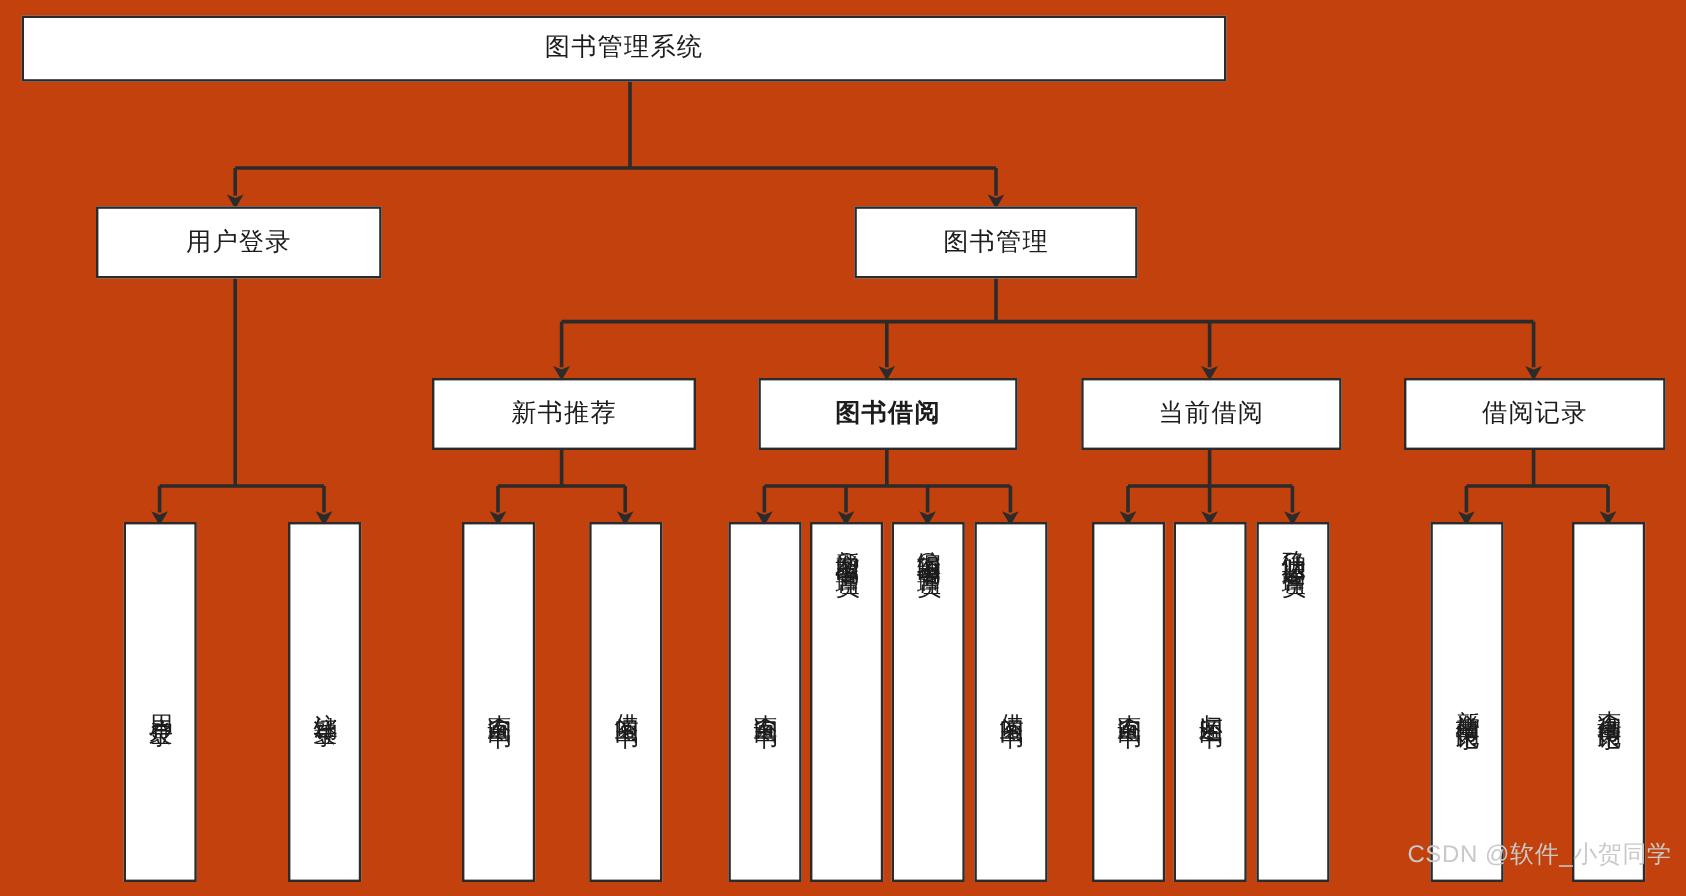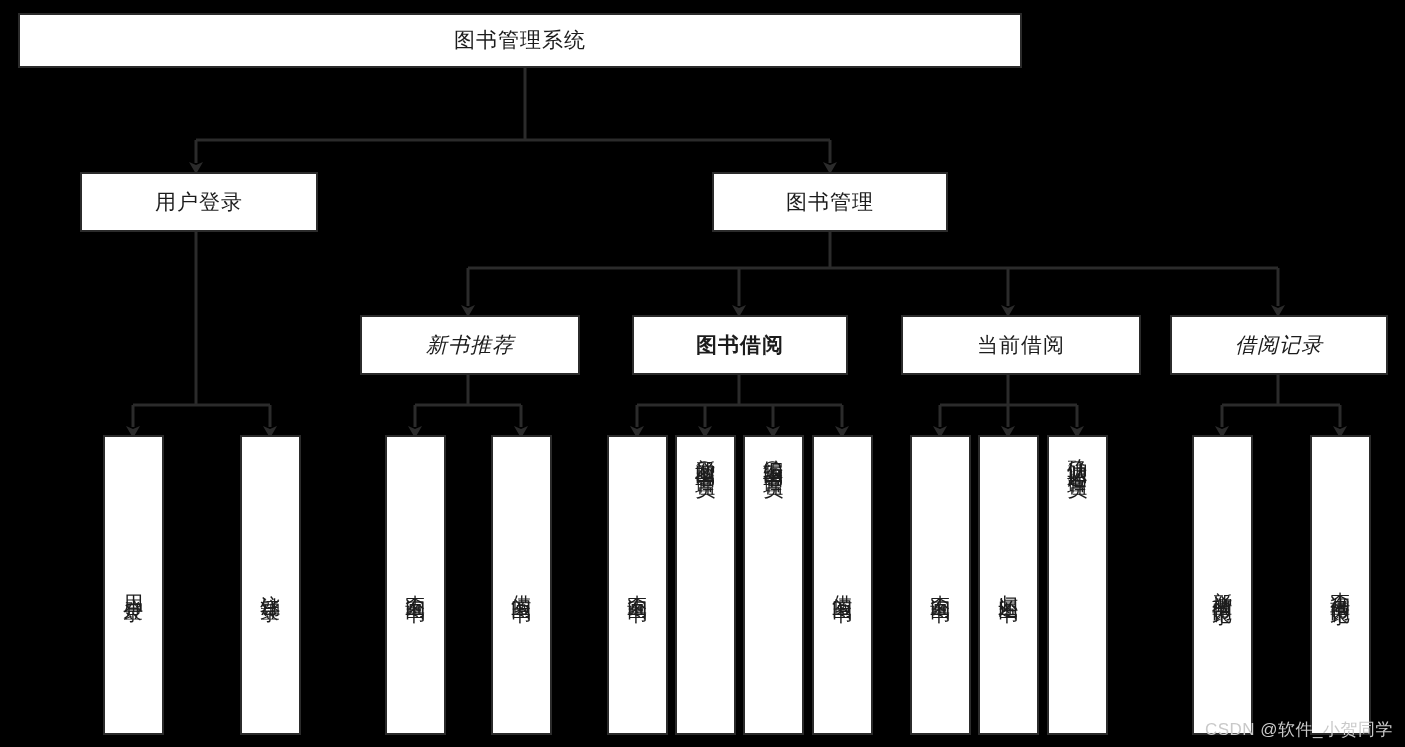--- a/index.html
+++ b/index.html
@@ -9,21 +9,21 @@
     background: #ffffff;
   }
   body {
     font-family: "Liberation Sans", "DejaVu Sans", sans-serif;
     color: #1a1a1a;
   }
   #canvas {
     position: relative;
     width: 1405px;
     height: 747px;
-    background: #000000;
+    background: #c2410c;
     overflow: hidden;
   }
   svg.edges {
     position: absolute;
     left: 0;
     top: 0;
     width: 1405px;
     height: 747px;
     pointer-events: none;
   }
@@ -59,22 +59,22 @@
     white-space: nowrap;
     color: #1c1c1c;
   }
   .node.vert.centered {
     align-items: center;
     padding-top: 0;
   }
   .watermark {
     position: absolute;
     right: 12px;
-    bottom: 6px;
-    font-size: 17px;
+    bottom: 22px;
+    font-size: 20px;
     color: #c9c9c9;
     letter-spacing: 0.5px;
     z-index: 5;
     white-space: nowrap;
   }
 </style>
 </head>
 <body>
 
 <div id="canvas">
@@ -137,33 +137,33 @@
   </div>
 
   <div class="node" style="left:80px; top:172px; width:238px; height:60px;">
     <span class="label">用户登录</span>
   </div>
 
   <div class="node" style="left:712px; top:172px; width:236px; height:60px;text-align:right;">
     <span class="label">图书管理</span>
   </div>
 
-  <div class="node" style="left:360px; top:315px; width:220px; height:60px;font-style:italic;">
+  <div class="node" style="left:360px; top:315px; width:220px; height:60px;">
     <span class="label">新书推荐</span>
   </div>
 
   <div class="node" style="left:632px; top:315px; width:216px; height:60px;font-weight:bold;">
     <span class="label">图书借阅</span>
   </div>
 
-  <div class="node" style="left:901px; top:315px; width:240px; height:60px;">
+  <div class="node" style="left:901px; top:315px; width:217px; height:60px;">
     <span class="label">当前借阅</span>
   </div>
 
-  <div class="node" style="left:1170px; top:315px; width:218px; height:60px;font-style:italic;">
+  <div class="node" style="left:1170px; top:315px; width:218px; height:60px;">
     <span class="label">借阅记录</span>
   </div>
 
   <div class="node vert centered" style="left:103px; top:435px; width:61px; height:300px;">
     <span class="label">用户登录</span>
   </div>
   <div class="node vert centered" style="left:240px; top:435px; width:61px; height:300px;">
     <span class="label">注销登录</span>
   </div>
 

